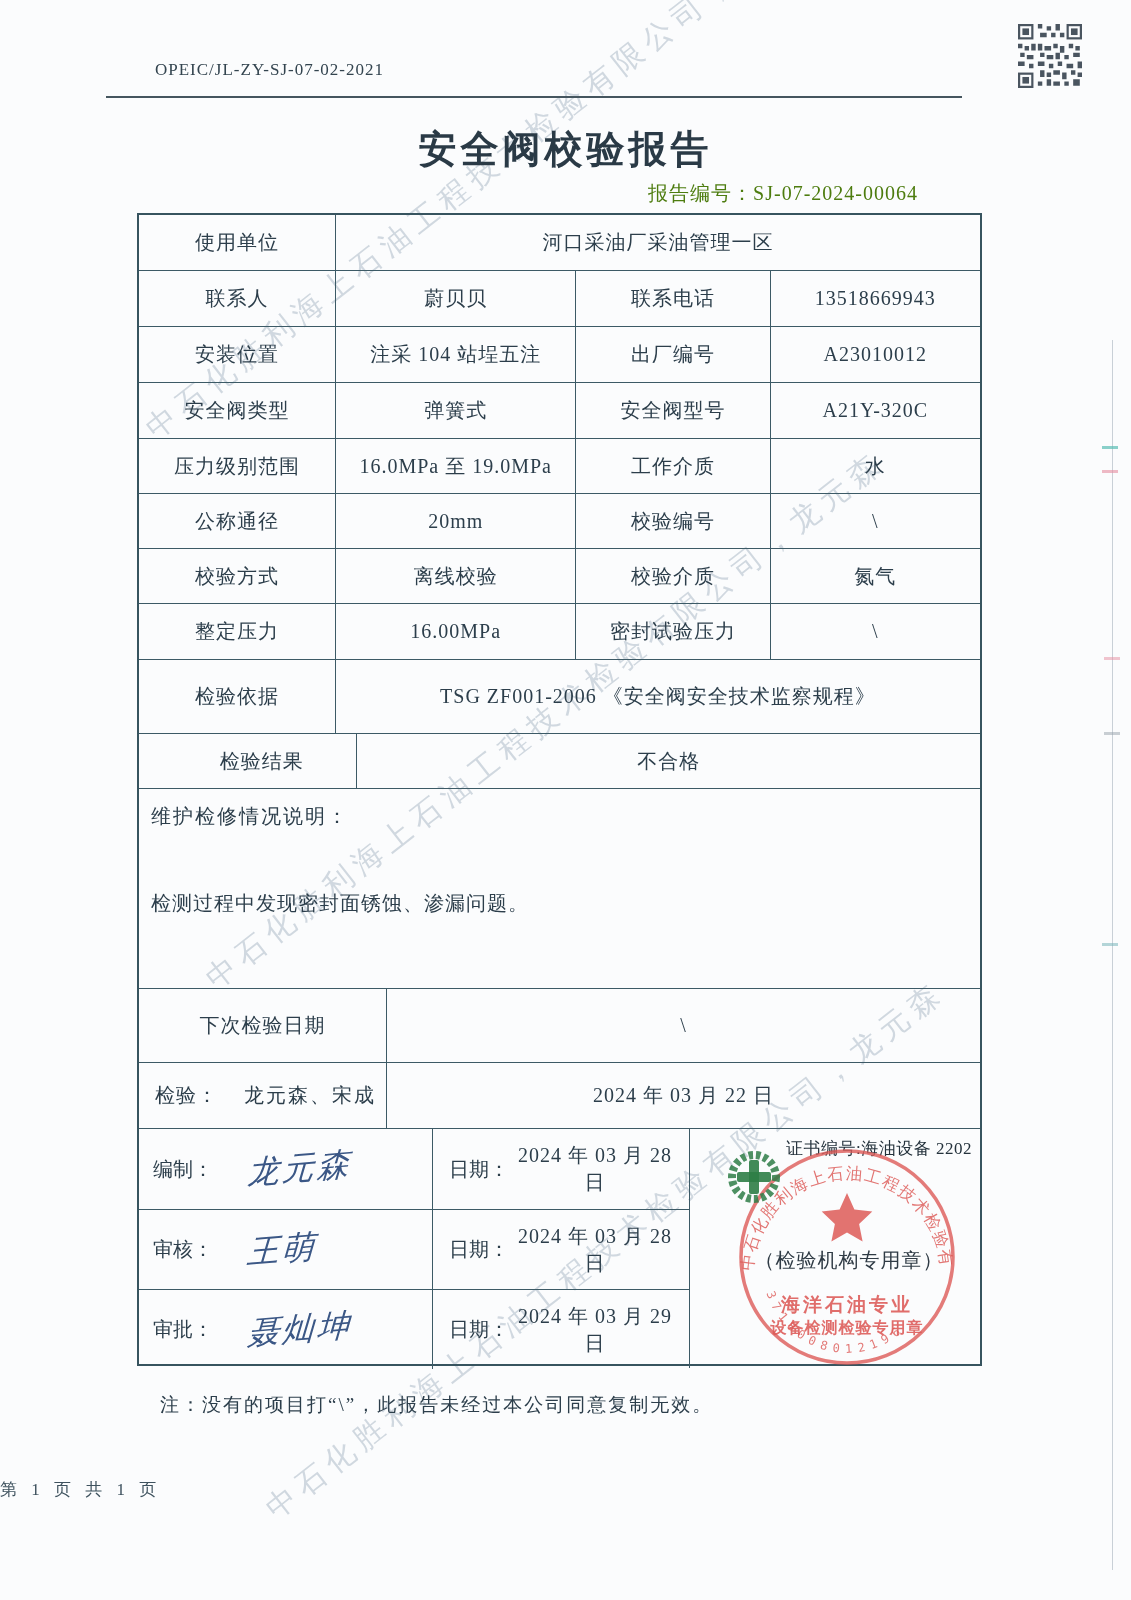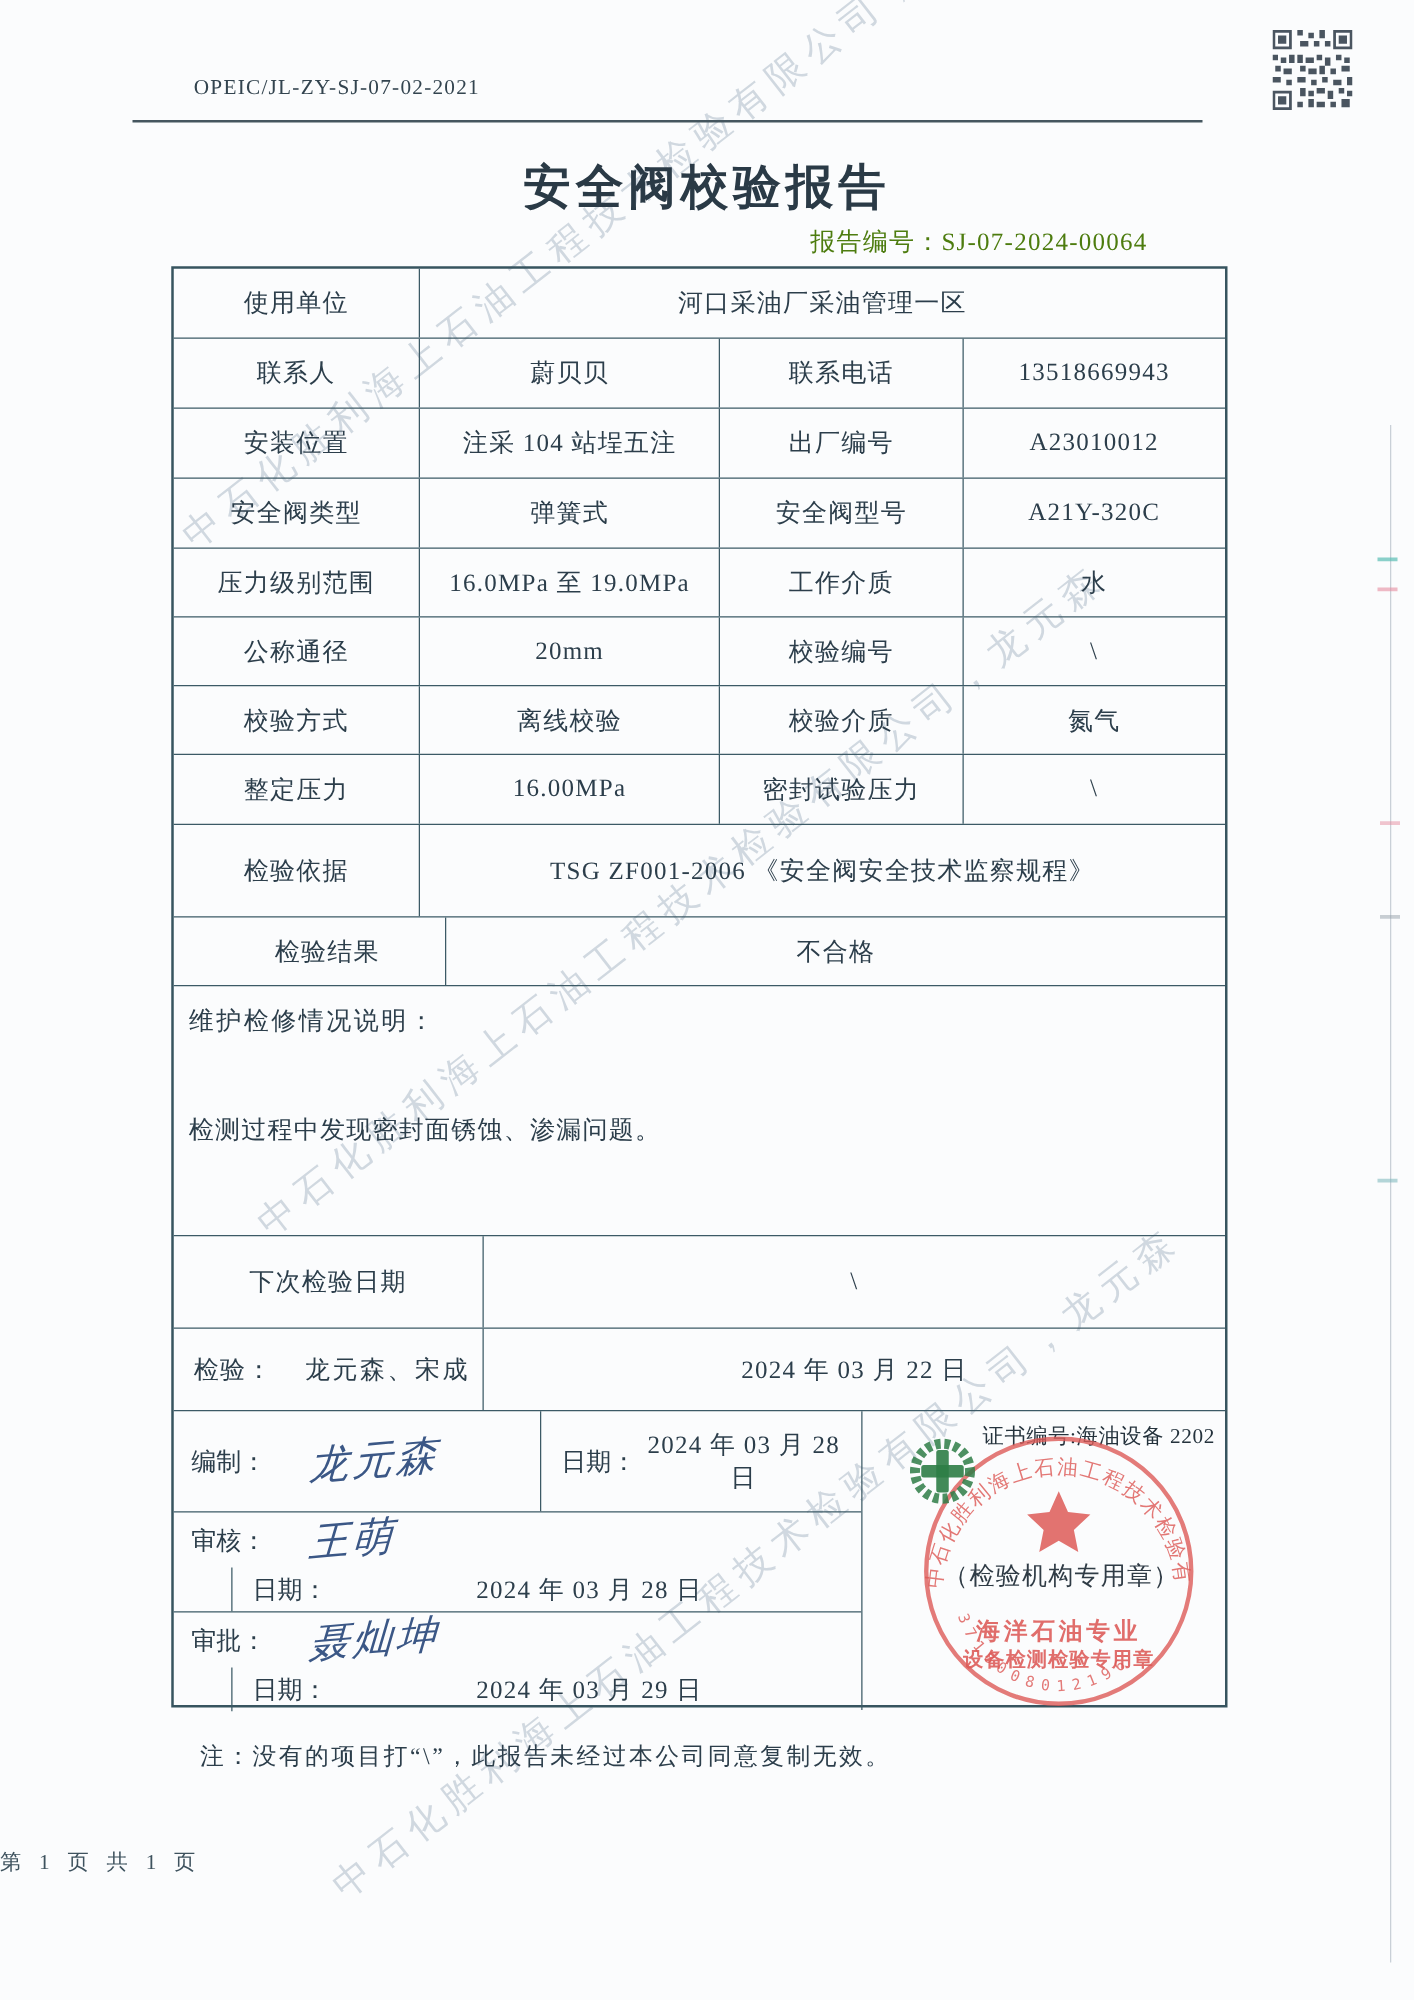--- a/index.html
+++ b/index.html
@@ -49,21 +49,21 @@
 
   .bcol1{width:29.35%;} .bcol2{width:70.65%;}
 
   .insp-label{justify-content:flex-start;padding-left:16px;}
   .insp-names{margin-left:26px;letter-spacing:2px;}
 
   .sign-wrap{display:flex;height:240px;}
   .sign-left{width:65.4%;box-sizing:border-box;}
   .sign-right{flex:1;border-left:1.6px solid #3c5a66;box-sizing:border-box;position:relative;}
   .sign-row{display:flex;height:80px;box-sizing:border-box;}
-  .sign-row + .sign-row{border-top:1.6px solid #3c5a66;flex-direction:column;}
+  .sign-row + .sign-row{border-top:1.6px solid #3c5a66;}
   .sign-cell-a{width:44.9%;box-sizing:border-box;display:flex;align-items:center;padding-left:14px;}
   .sign-cell-b{flex:1;border-left:1.6px solid #3c5a66;box-sizing:border-box;display:flex;align-items:center;padding-left:16px;margin-left:46px;}
   .sig{
     margin-left:34px;font-size:32px;color:#2b4a7c;
     transform:rotate(-5deg) skewX(-8deg);font-style:italic;letter-spacing:3px;opacity:.92;
   }
   .date-val{flex:1;text-align:center;letter-spacing:1px;padding-right:8px;}
 
   .cert-no{position:absolute;right:8px;top:8px;font-size:17px;color:#24323c;letter-spacing:0.5px;white-space:nowrap;}
 

